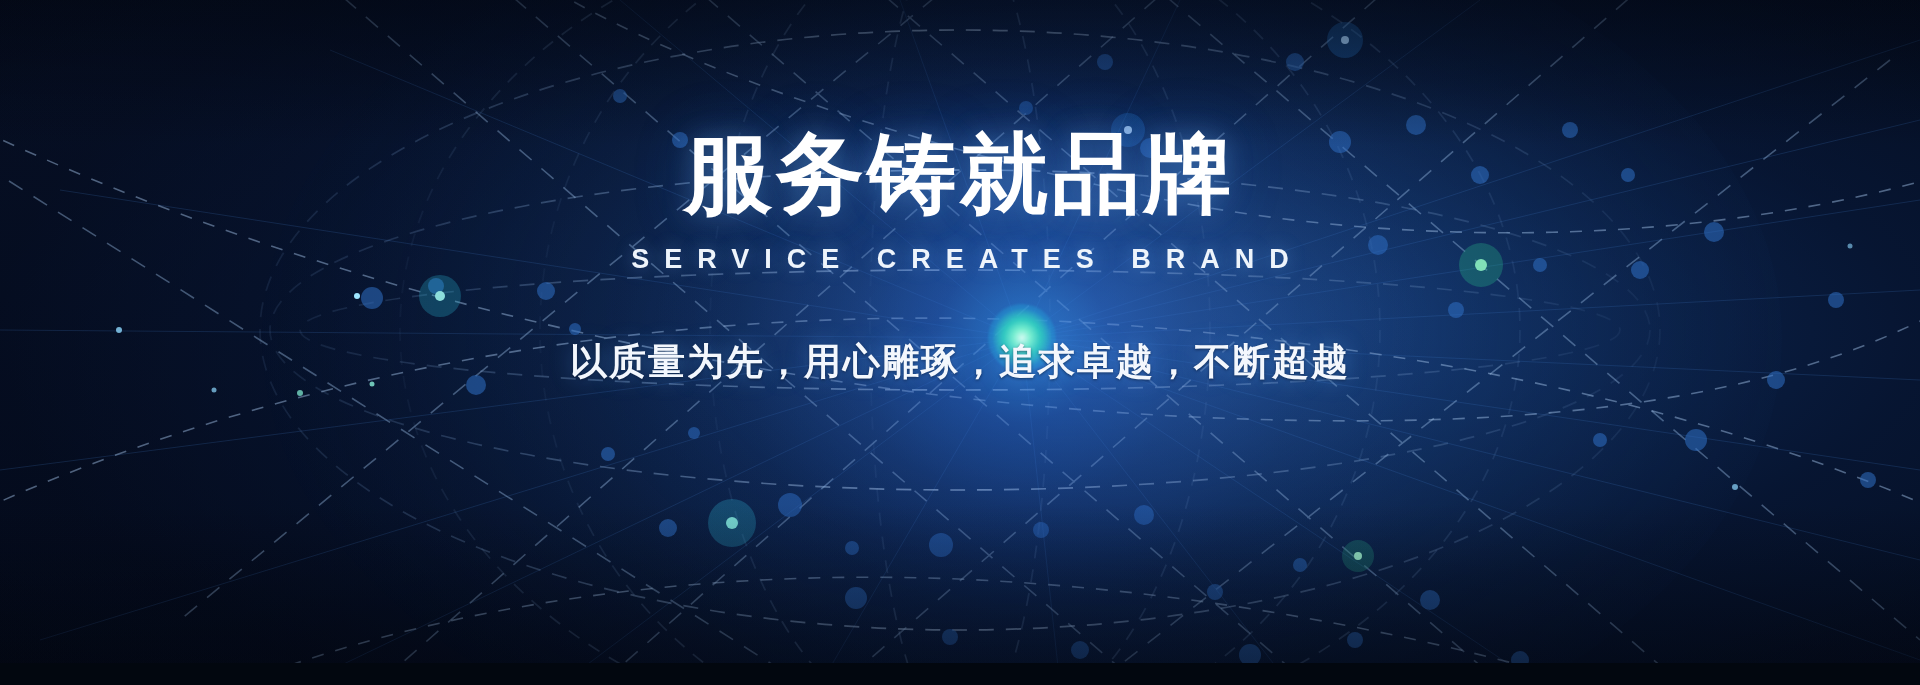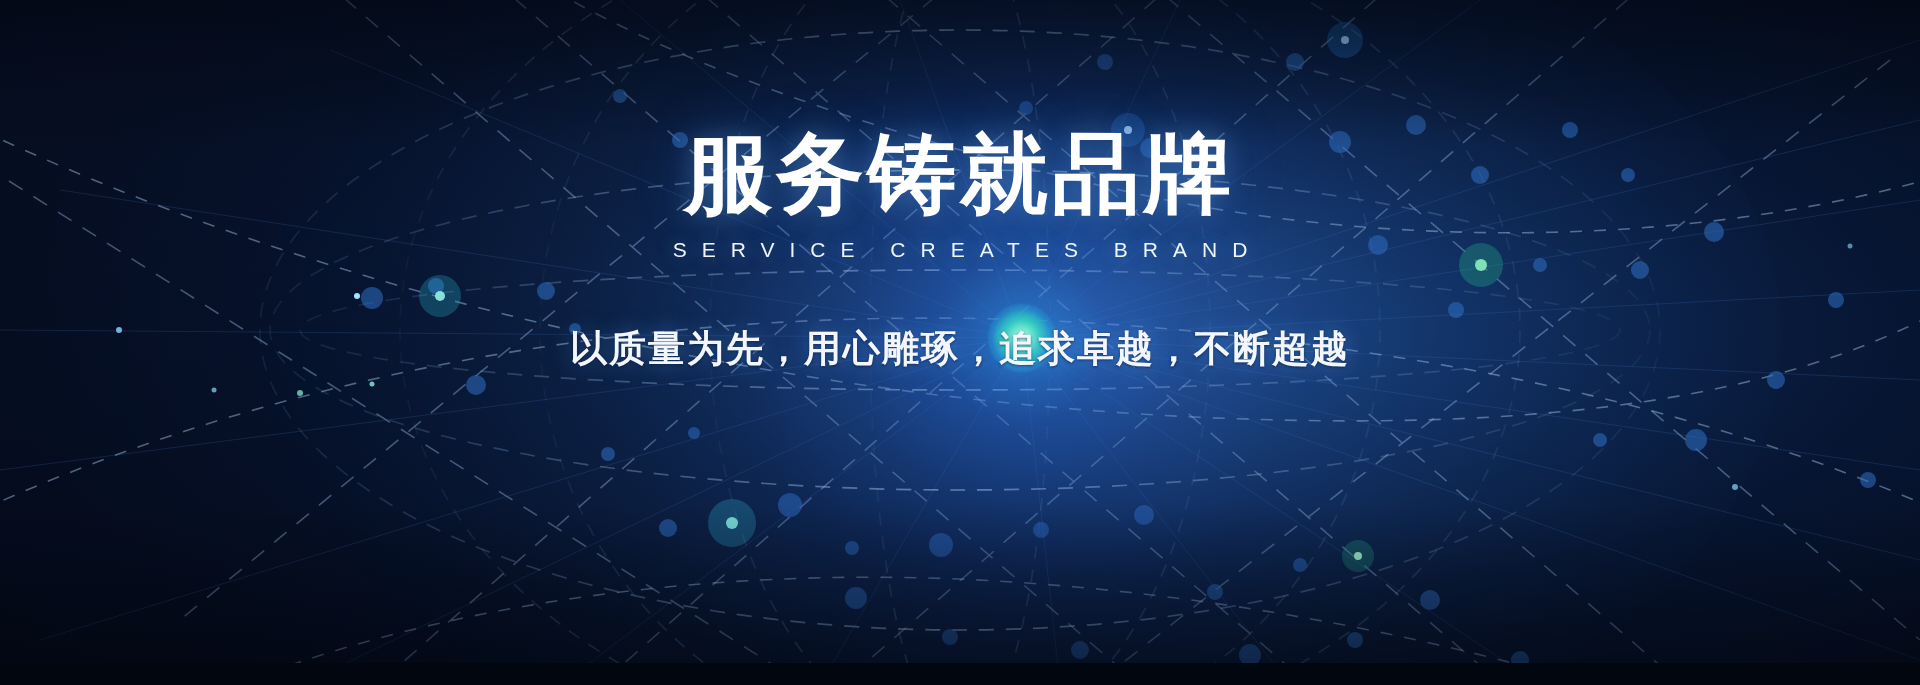--- a/index.html
+++ b/index.html
@@ -67,23 +67,23 @@
     font-family:"DejaVu Sans","Liberation Sans",sans-serif;
     font-size:88px;
     line-height:1.04;
     font-weight:bold;
     color:#ffffff;
     letter-spacing:4px;
     text-shadow:0 0 26px rgba(120,190,255,.35), 0 0 60px rgba(40,110,220,.28);
     white-space:nowrap;
   }
   .eyebrow{
-    margin-top:18px;
-    font-size:21px;
-    font-weight:normal;
+    margin-top:24px;
+    font-size:27px;
+    font-weight:bold;
     color:#eef4fb;
     letter-spacing:15px;
     text-indent:15px;
     white-space:nowrap;
     text-shadow:0 0 18px rgba(110,180,255,.45);
   }
   .tagline{
     margin-top:62px;
     font-family:"DejaVu Sans","Liberation Sans",sans-serif;
     font-size:37px;

